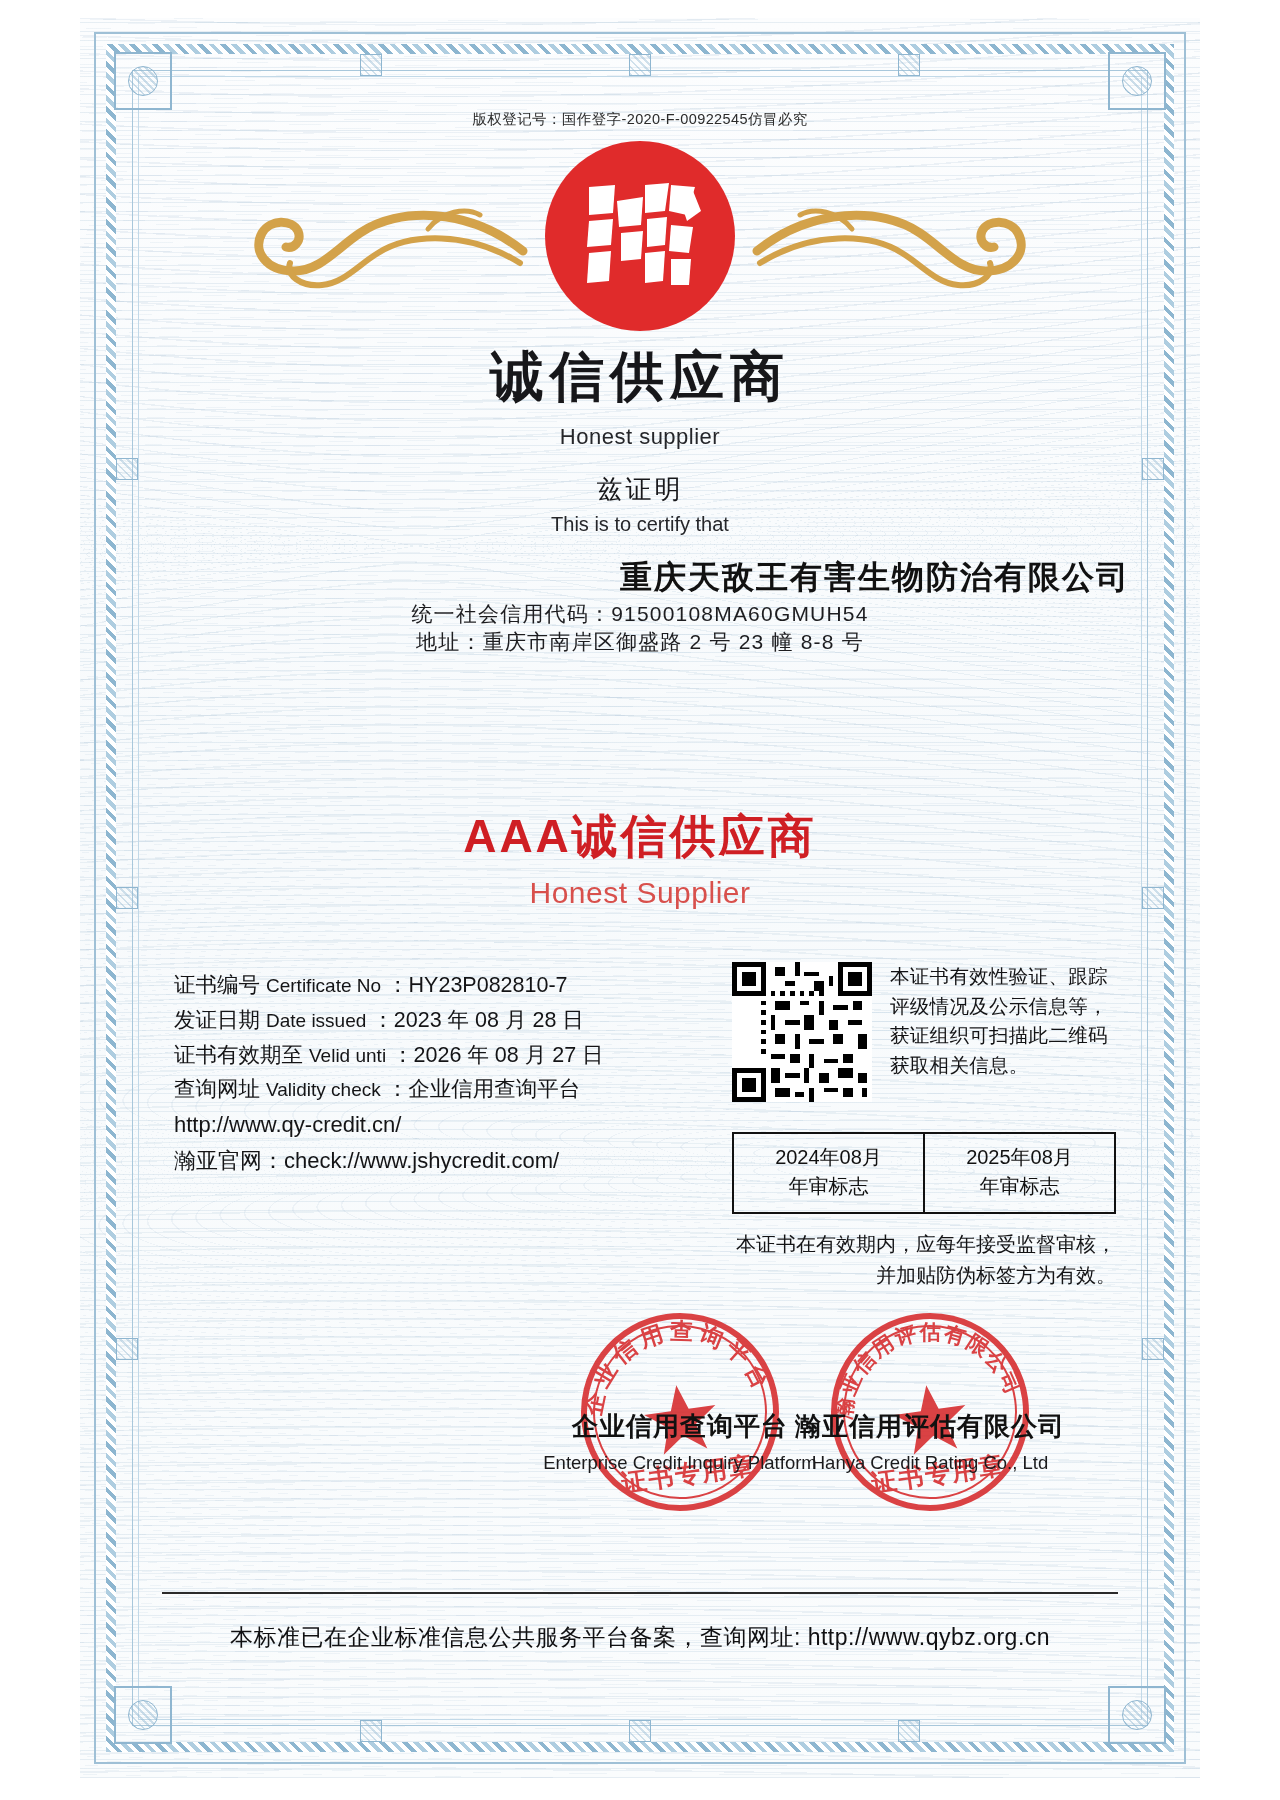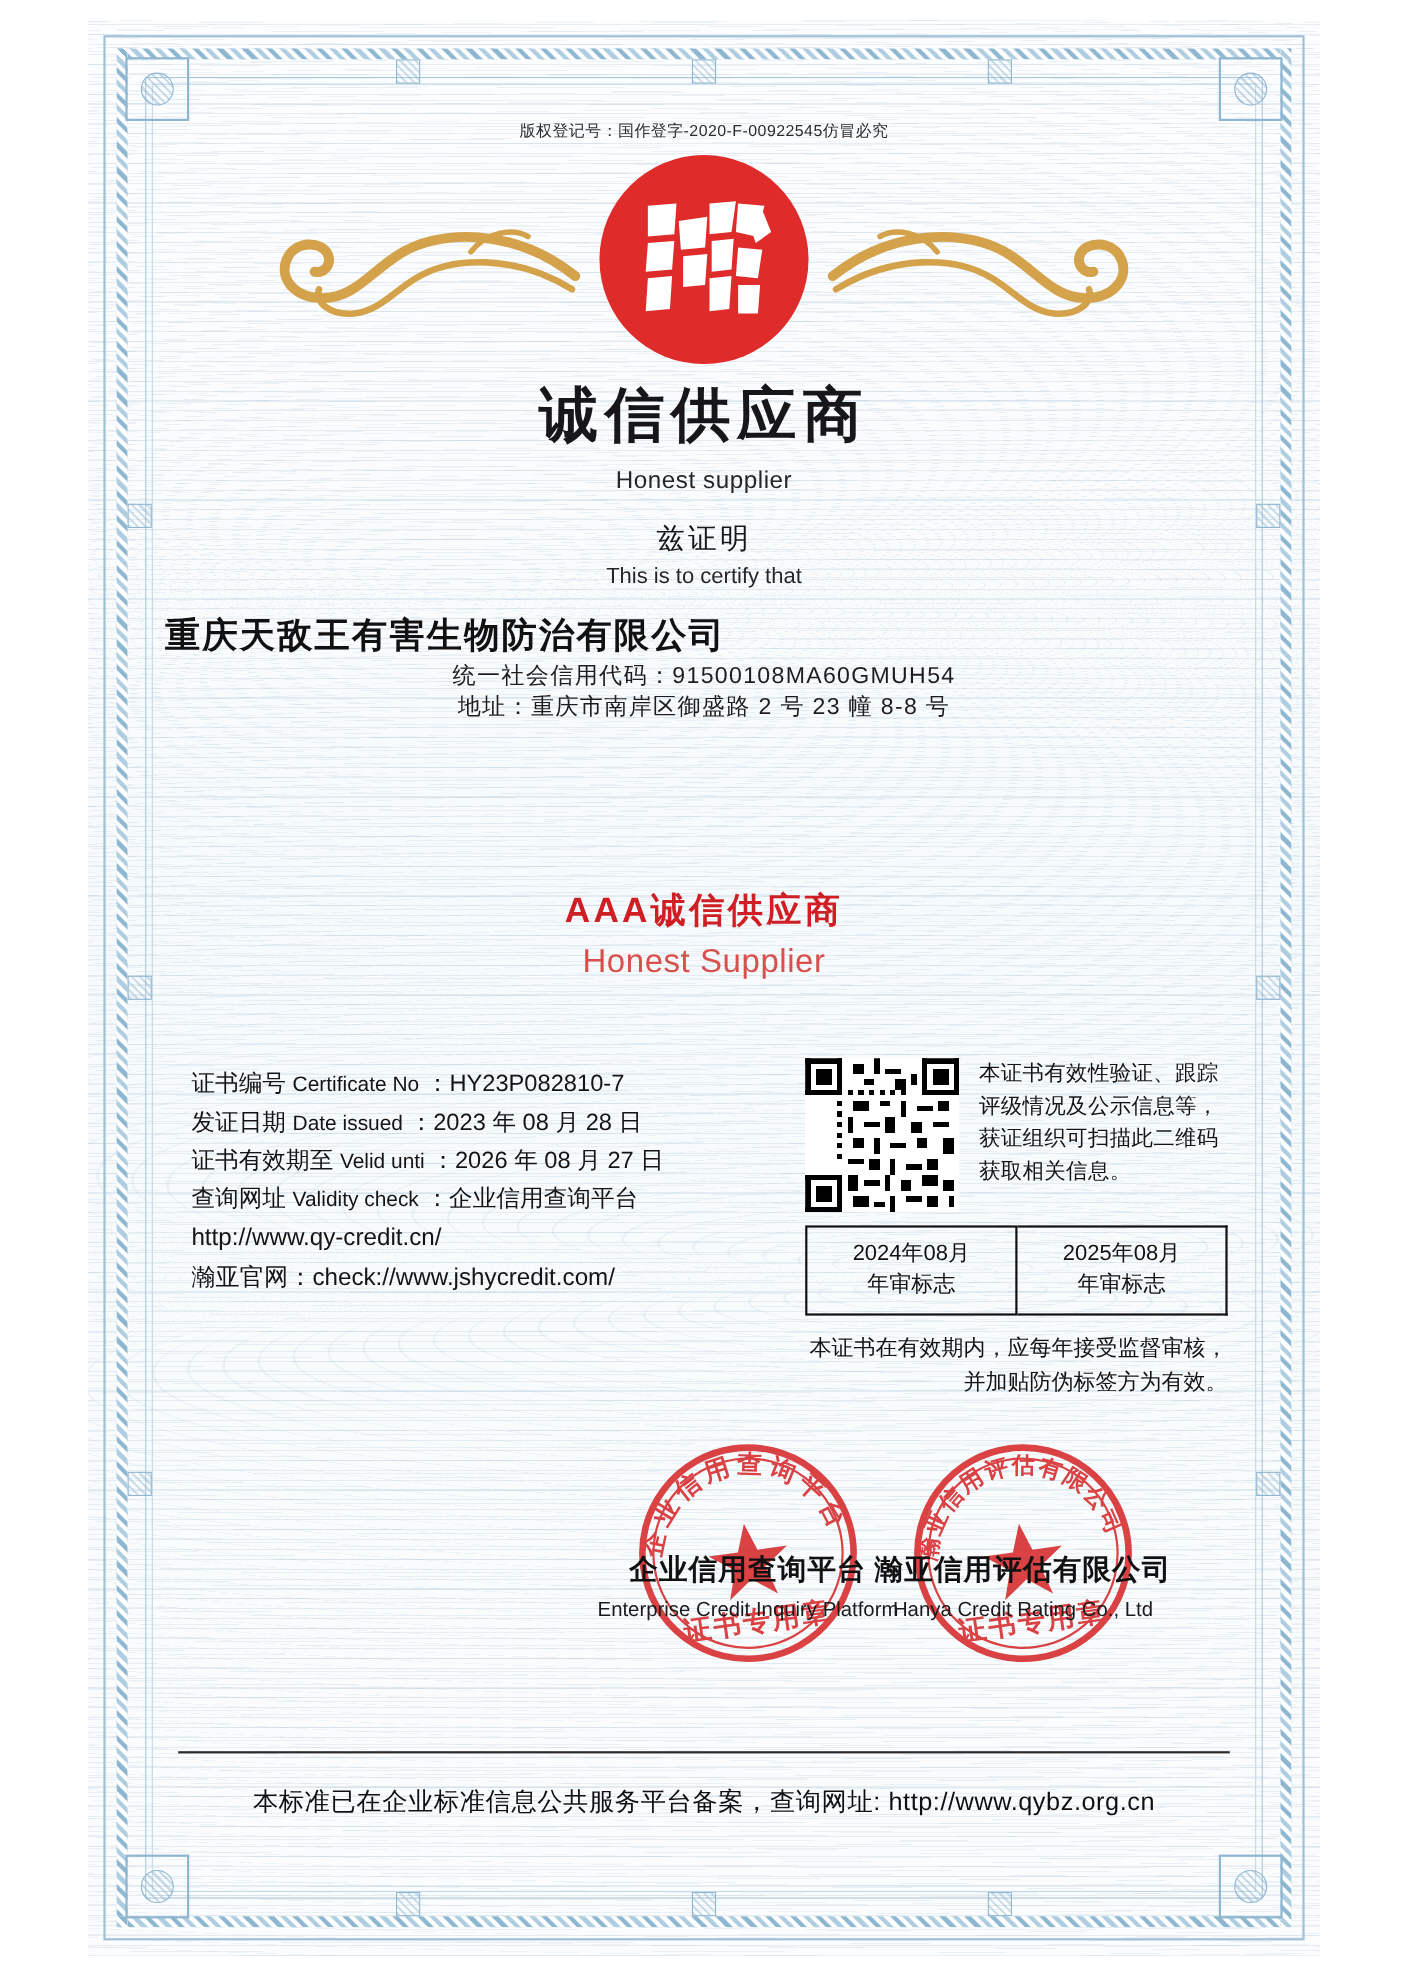--- a/index.html
+++ b/index.html
@@ -168,39 +168,39 @@
     margin-top: 22px;
     letter-spacing: 3px;
   }
   .certify-en {
     text-align: center;
     font-size: 20px;
     color: #25262a;
     margin-top: 6px;
   }
   .company {
-    text-align: left;
+    text-align: right;
     font-size: 32px;
     font-weight: 700;
     color: #111;
     margin-top: 20px;
     letter-spacing: 2px;
   }
   .credit-code, .address {
     text-align: center;
     font-size: 21px;
     color: #1d1d20;
     margin-top: 0;
     letter-spacing: 1.2px;
   }
 
   
   .award-cn {
     text-align: center;
-    font-size: 32px;
+    font-size: 46px;
     font-weight: 700;
     color: #cf1f24;
     letter-spacing: 3px;
     margin-top: 150px;
   }
   .award-en {
     text-align: center;
     font-size: 30px;
     color: #d8504c;
     margin-top: 8px;
@@ -250,21 +250,21 @@
   }
   .qr-note {
     font-size: 19.5px;
     color: #131315;
     line-height: 1.52;
     letter-spacing: .3px;
   }
   .stamp-boxes {
     display: flex;
     gap: 0;
-    margin-top: 12px;
+    margin-top: 30px;
     width: 384px;
   }
   .stamp-box {
     flex: 1;
     border: 2px solid #111;
     padding: 9px 4px 11px 4px;
     text-align: center;
     font-size: 20px;
     color: #111;
     line-height: 1.45;

